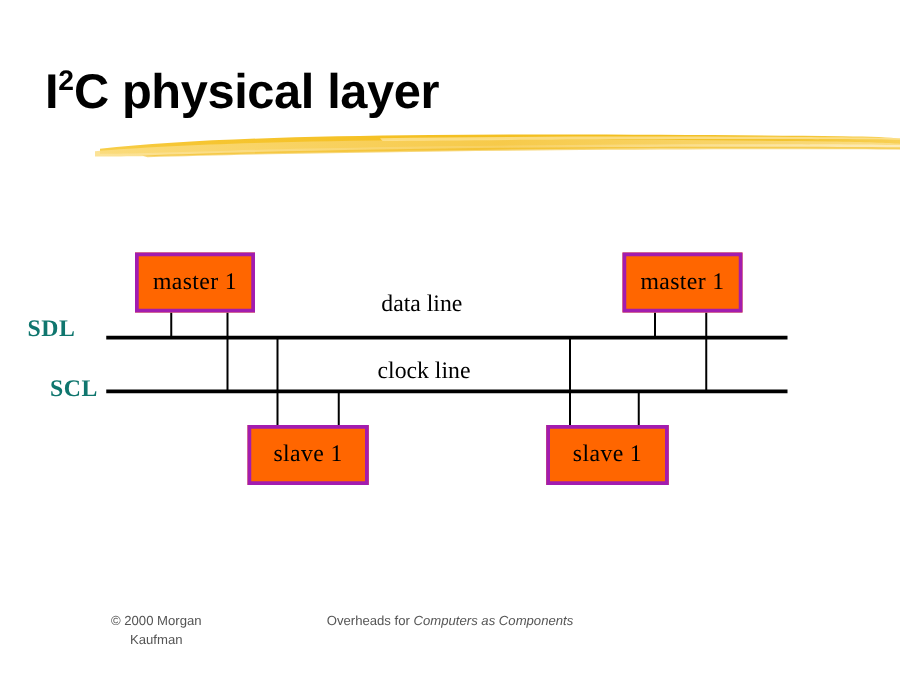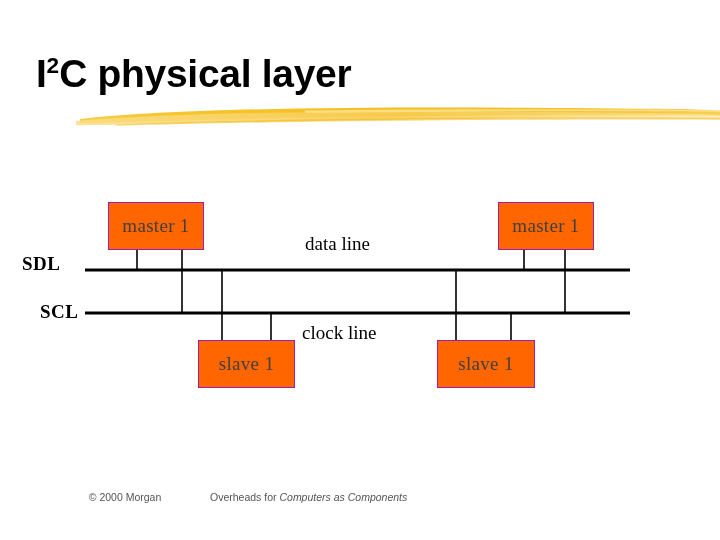--- a/index.html
+++ b/index.html
@@ -58,76 +58,76 @@
     position: absolute;
     left: 0;
     top: 0;
     width: 720px;
     height: 540px;
     pointer-events: none;
   }
   .node {
     position: absolute;
     background: #FF6600;
-    border: 1px solid #a21caf;
+    border: 3px solid #a21caf;
     box-sizing: border-box;
     font-family: "Liberation Serif", serif;
     font-size: 19px;
-    color: #404040;
+    color: #000000;
     display: flex;
     align-items: center;
     justify-content: center;
     letter-spacing: 0.3px;
   }
   #master-left  { left: 108px; top: 202px; width: 96px;  height: 48px; }
   #master-right { left: 498px; top: 202px; width: 96px;  height: 48px; }
   #slave-left   { left: 198px; top: 340px; width: 97px;  height: 48px; }
   #slave-right  { left: 437px; top: 340px; width: 98px;  height: 48px; }
 
   
   .bus-label {
     position: absolute;
     font-family: "Liberation Serif", serif;
     font-size: 19px;
     font-weight: bold;
-    color: #000000;
+    color: #0f766e;
     letter-spacing: 0.5px;
   }
   #label-sdl { left: 22px; top: 253px; }
   #label-scl { left: 40px; top: 301px; }
 
   .line-label {
     position: absolute;
     font-family: "Liberation Serif", serif;
     font-size: 19px;
     color: #000000;
     white-space: nowrap;
   }
   #label-data  { left: 305px; top: 233px; }
-  #label-clock { left: 302px; top: 286px; margin-top: 36px; }
+  #label-clock { left: 302px; top: 286px; }
 
   
   .footer {
     position: absolute;
     font-family: "Liberation Sans", sans-serif;
     font-size: 10.5px;
     line-height: 15px;
     color: #555555;
   }
   #footer-left {
     left: 40px;
     top: 490px;
     width: 170px;
     text-align: center;
   }
   #footer-center {
     left: 210px;
     top: 490px;
     width: 300px;
-    text-align: left;
+    text-align: center;
   }
   #footer-center .it { font-style: italic; }
 </style>
 </head>
 <body>
 
 <div id="slide">
 
   <div id="title"><span>I</span><span class="sup">2</span><span>C physical layer</span></div>
 
@@ -191,16 +191,17 @@
   </div>
 
   <div class="bus-label" id="label-sdl">SDL</div>
   <div class="bus-label" id="label-scl">SCL</div>
 
   <div class="line-label" id="label-data">data line</div>
   <div class="line-label" id="label-clock">clock line</div>
 
   <div class="footer" id="footer-left">
     <div>© 2000 Morgan</div>
+    <div>Kaufman</div>
   </div>
   <div class="footer" id="footer-center"><span>Overheads for </span><span class="it">Computers as Components</span></div>
 
 </div>
 
 </body></html>

